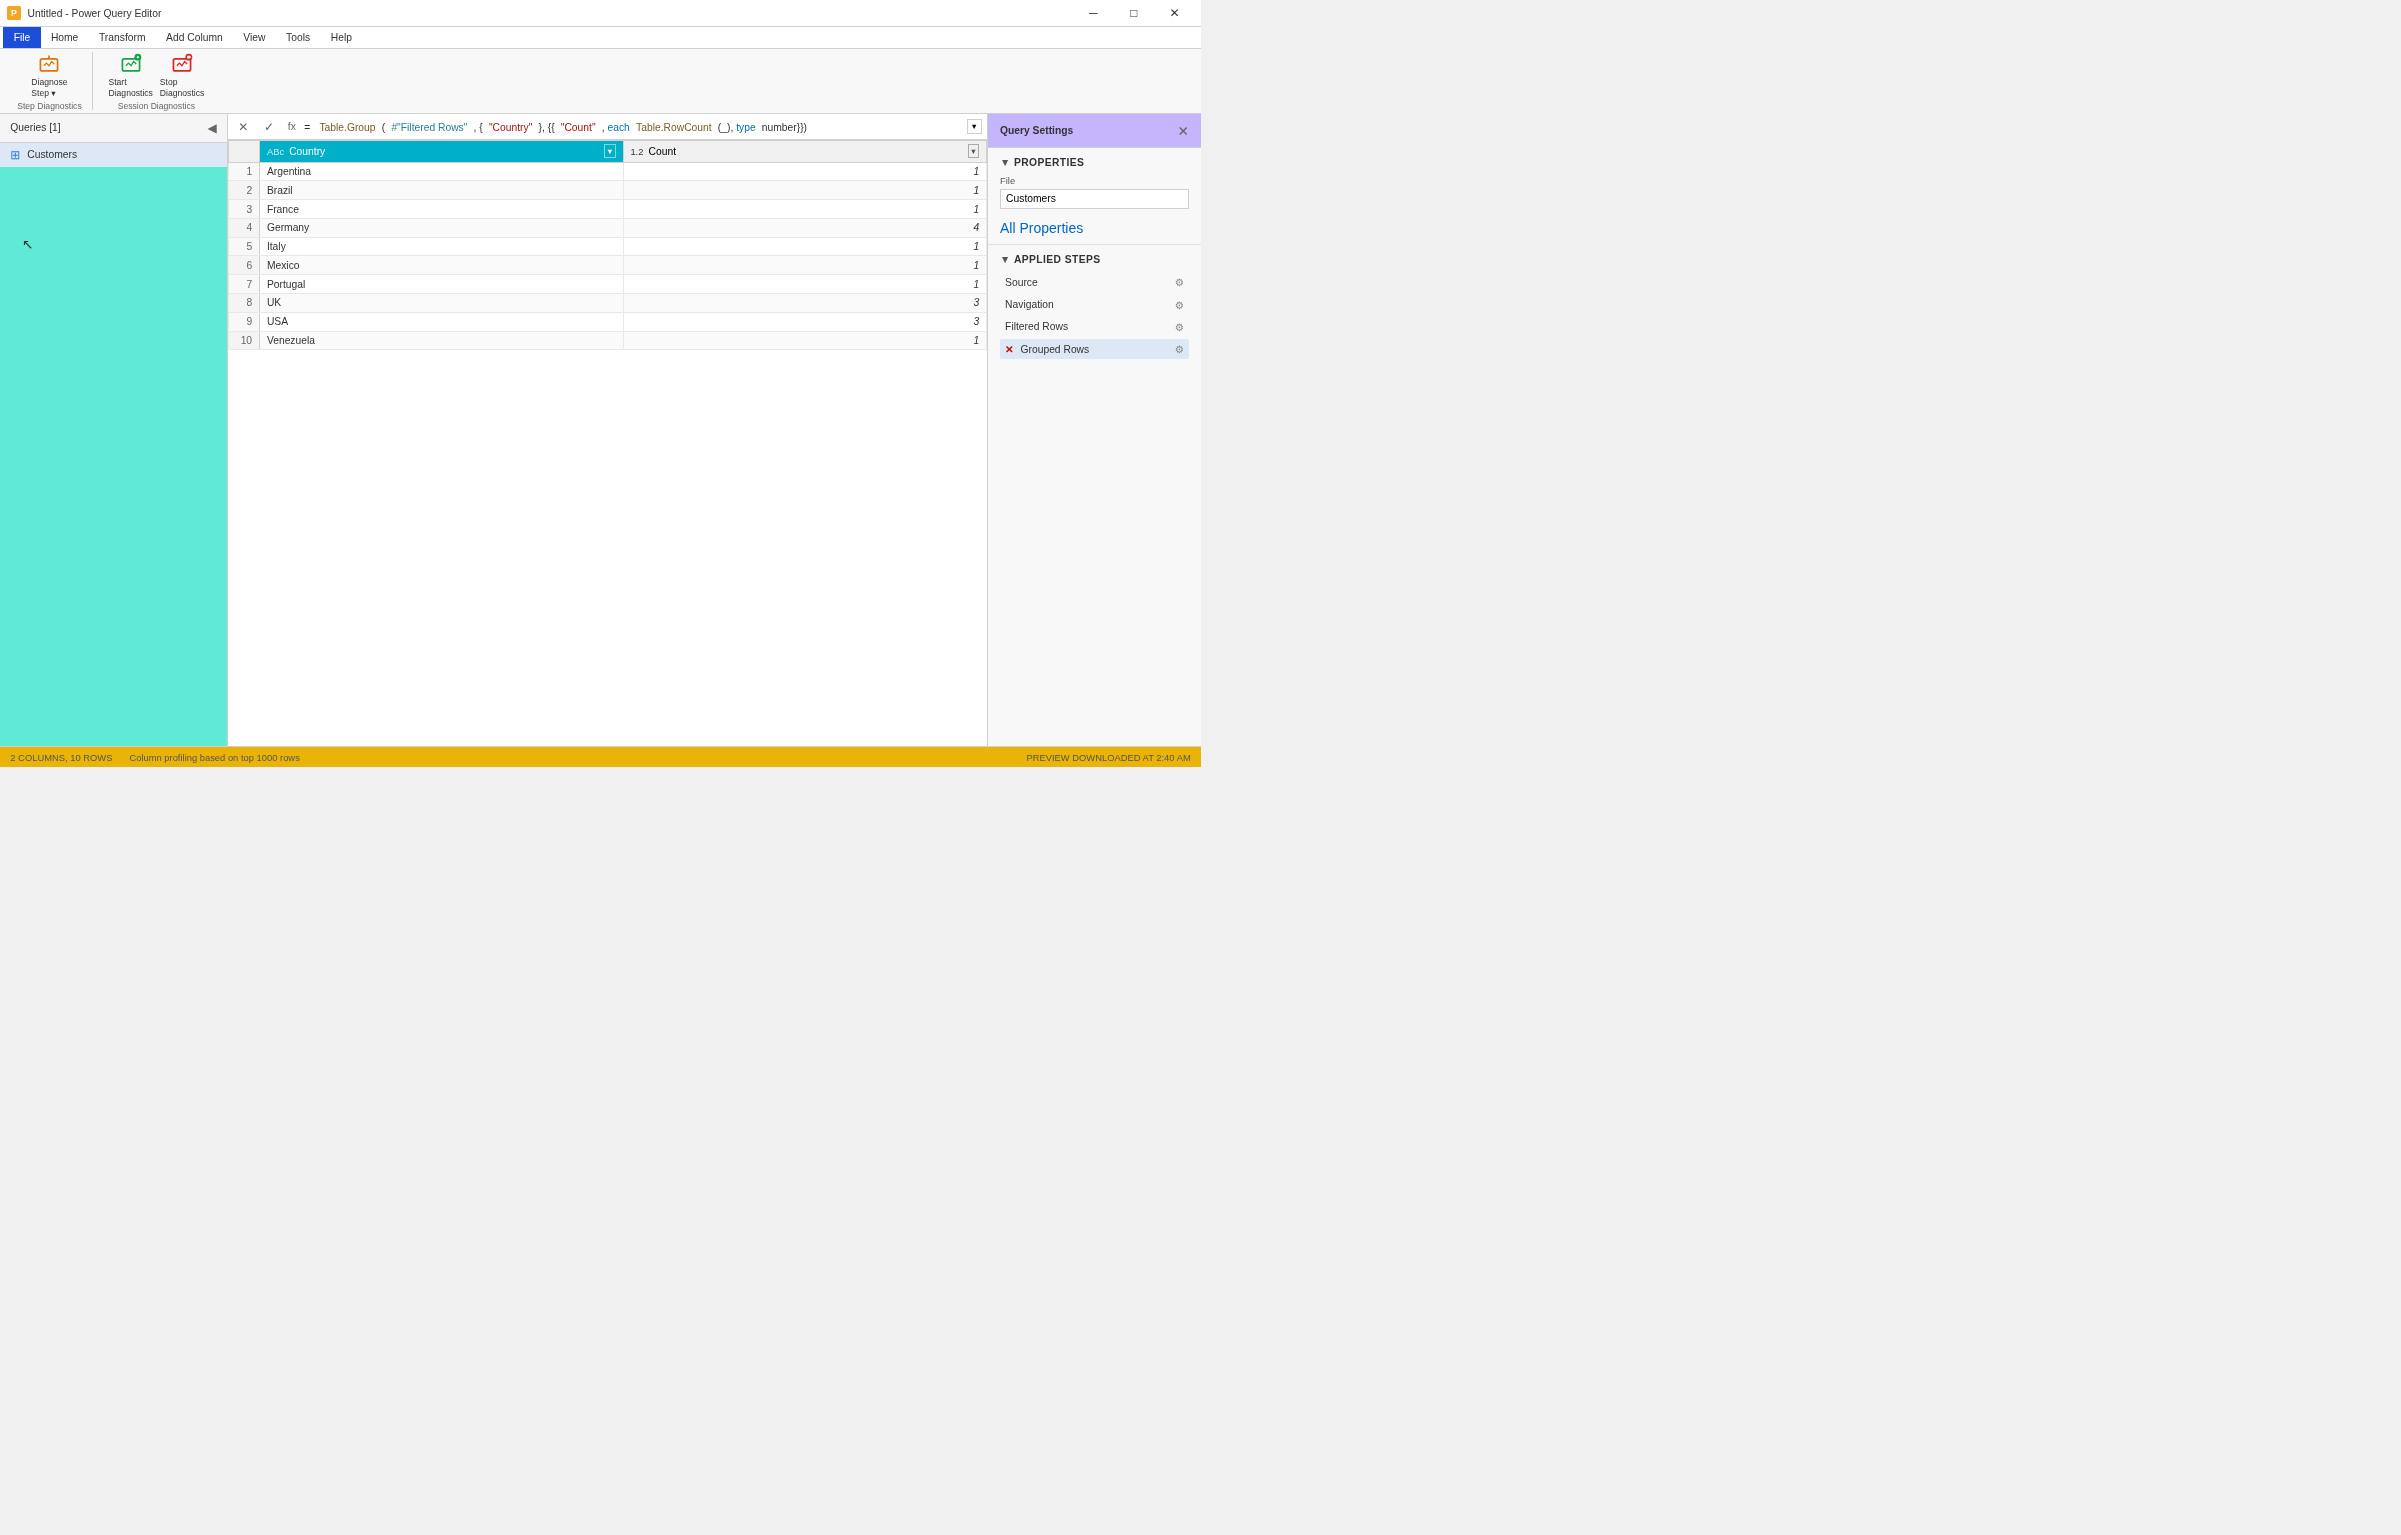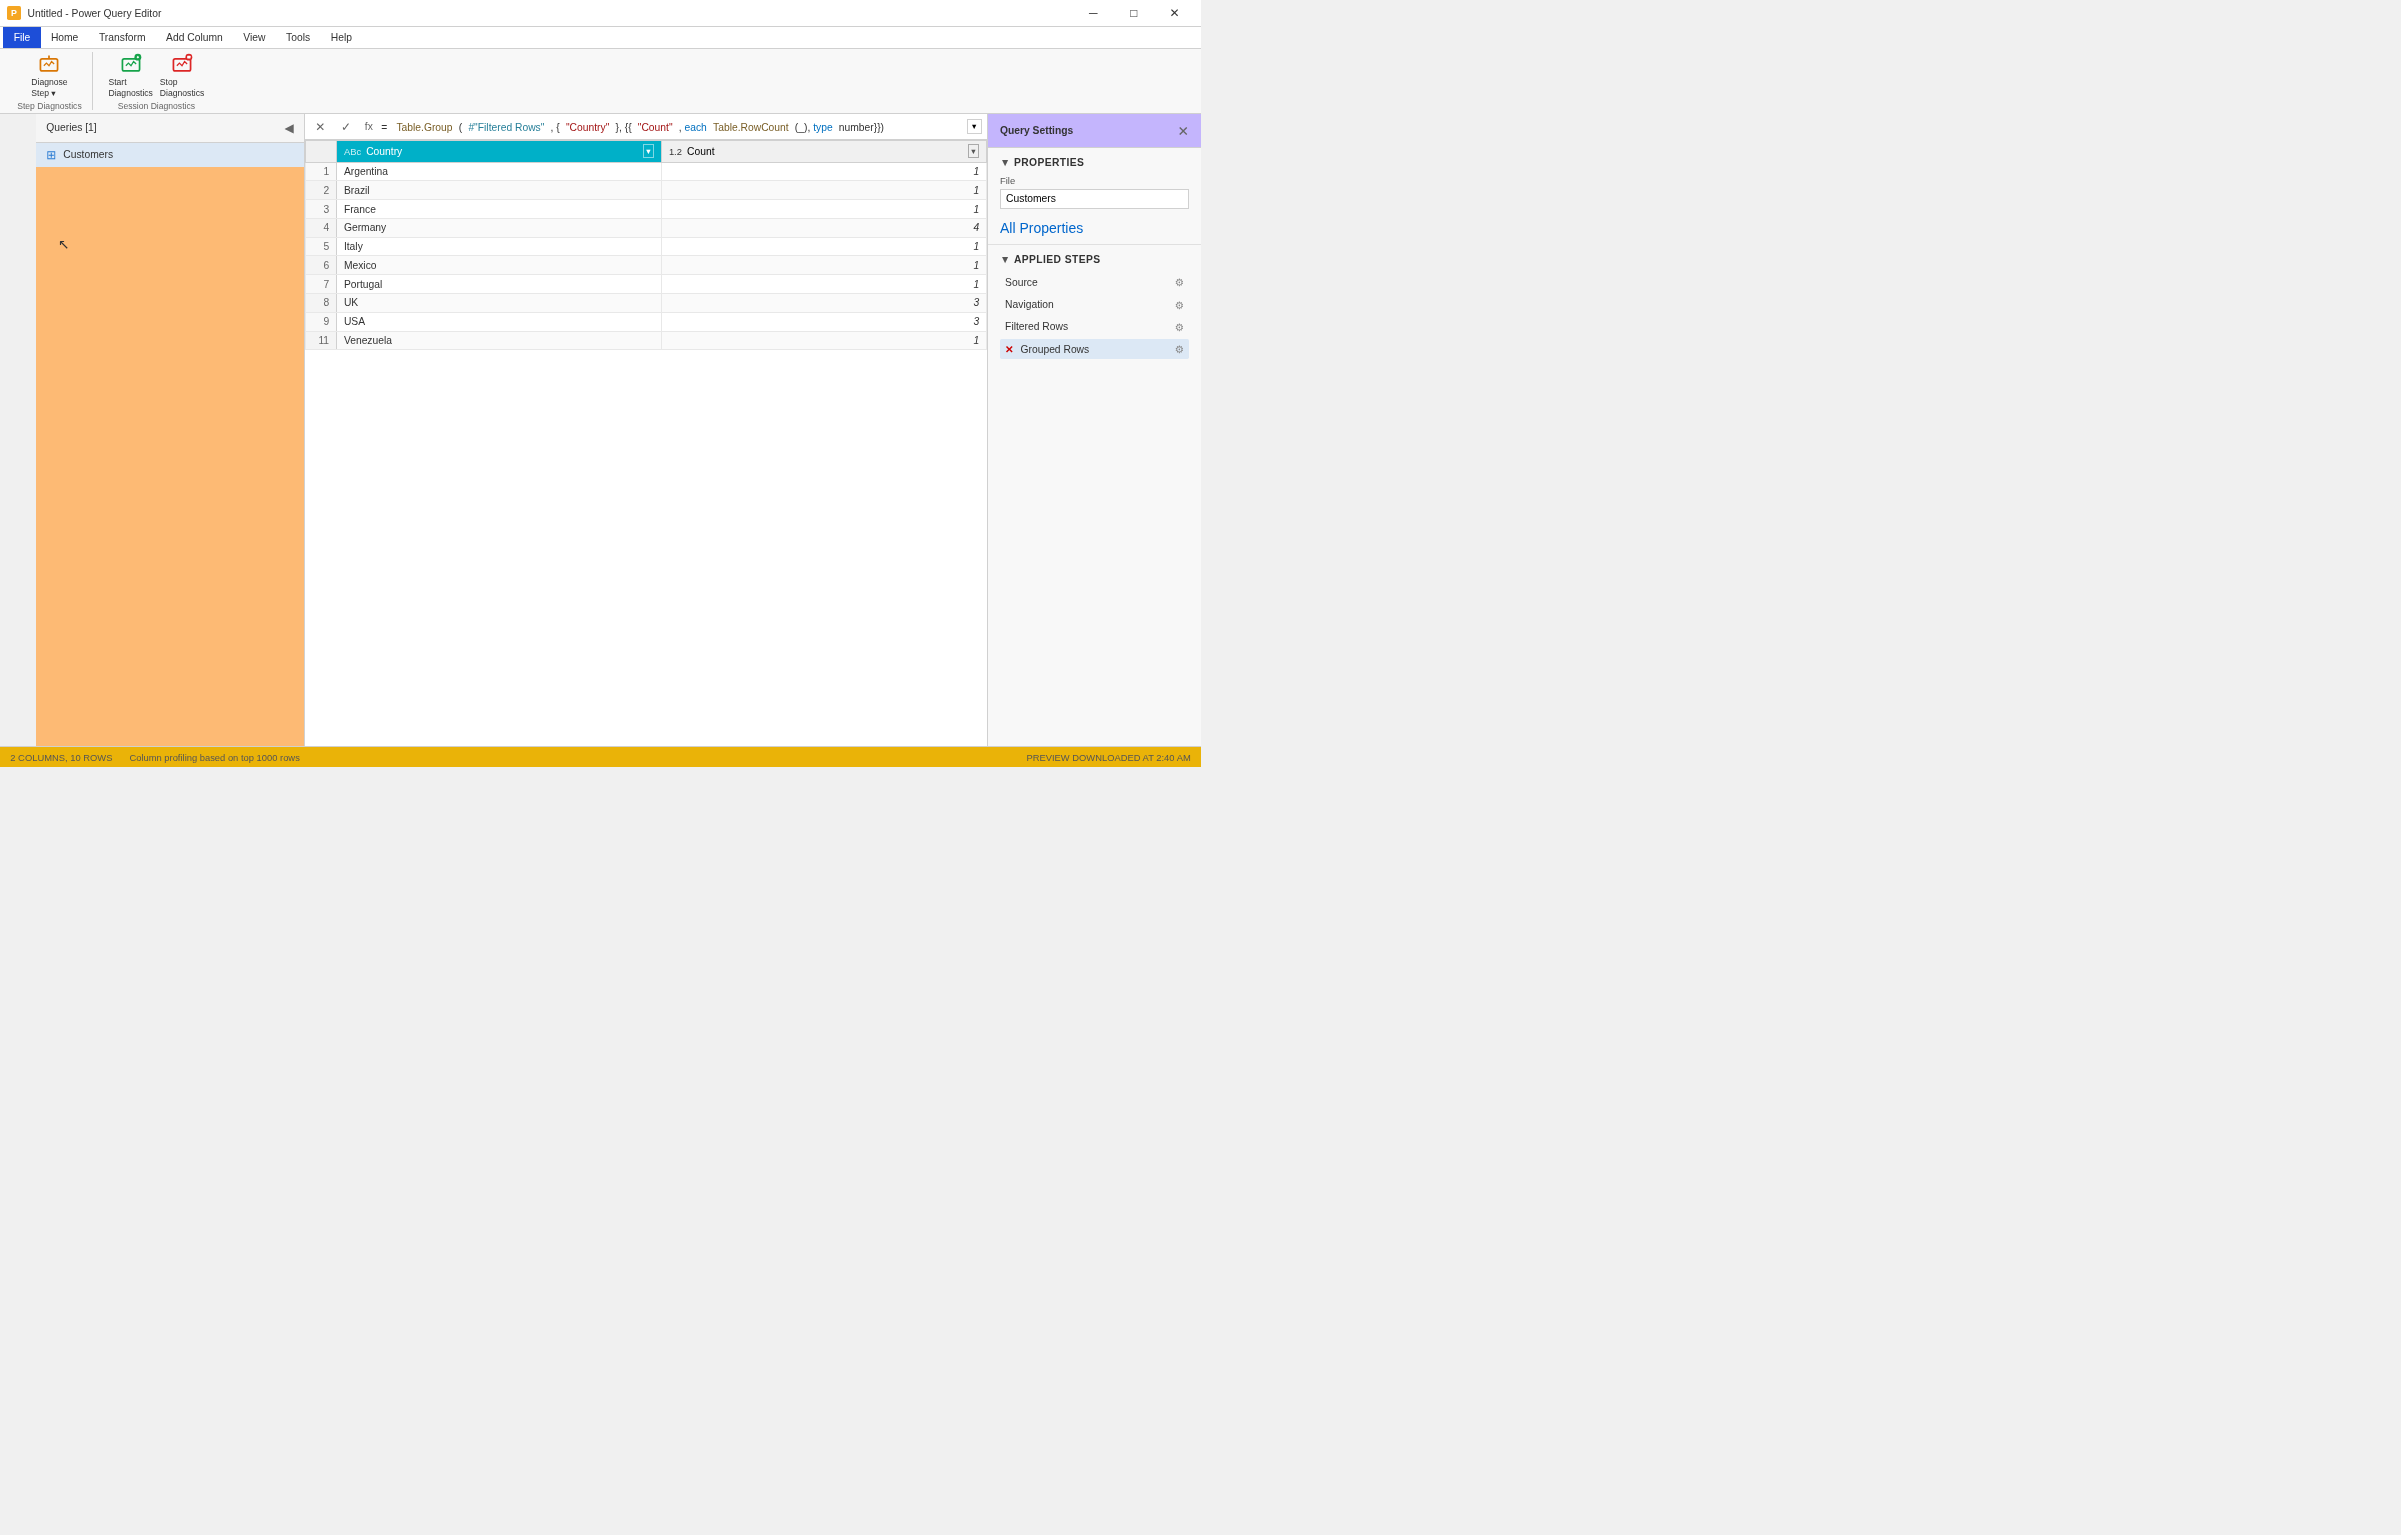--- a/index.html
+++ b/index.html
@@ -83,26 +83,25 @@
 
     
     .main-area {
       display: flex;
       flex: 1;
       overflow: hidden;
     }
 
     
     .queries-panel {
-      width: 269px;
-      background: #fdba74;
+      width: 228px;
+      background: #5eead4;
       border-right: 0.9px solid #d0d0d0;
       display: flex;
       flex-direction: column;
-      margin-left: 36px;
     }
     .queries-header {
       padding: 6.9px 10.3px;
       font-size: 10.3px;
       color: #333;
       display: flex;
       align-items: center;
       justify-content: space-between;
       border-bottom: 0.9px solid #d0d0d0;
       background: #f5f5f5;
@@ -453,21 +452,21 @@
     <td class="row-num">8</td>
     <td>UK</td>
     <td class="count-cell">3</td>
   </tr>
             <tr>
     <td class="row-num">9</td>
     <td>USA</td>
     <td class="count-cell">3</td>
   </tr>
             <tr>
-    <td class="row-num">11</td>
+    <td class="row-num">10</td>
     <td>Venezuela</td>
     <td class="count-cell">1</td>
   </tr>
           </tbody>
       </table>
     </div>
 
   </div>
 
   <div class="query-settings-panel">

